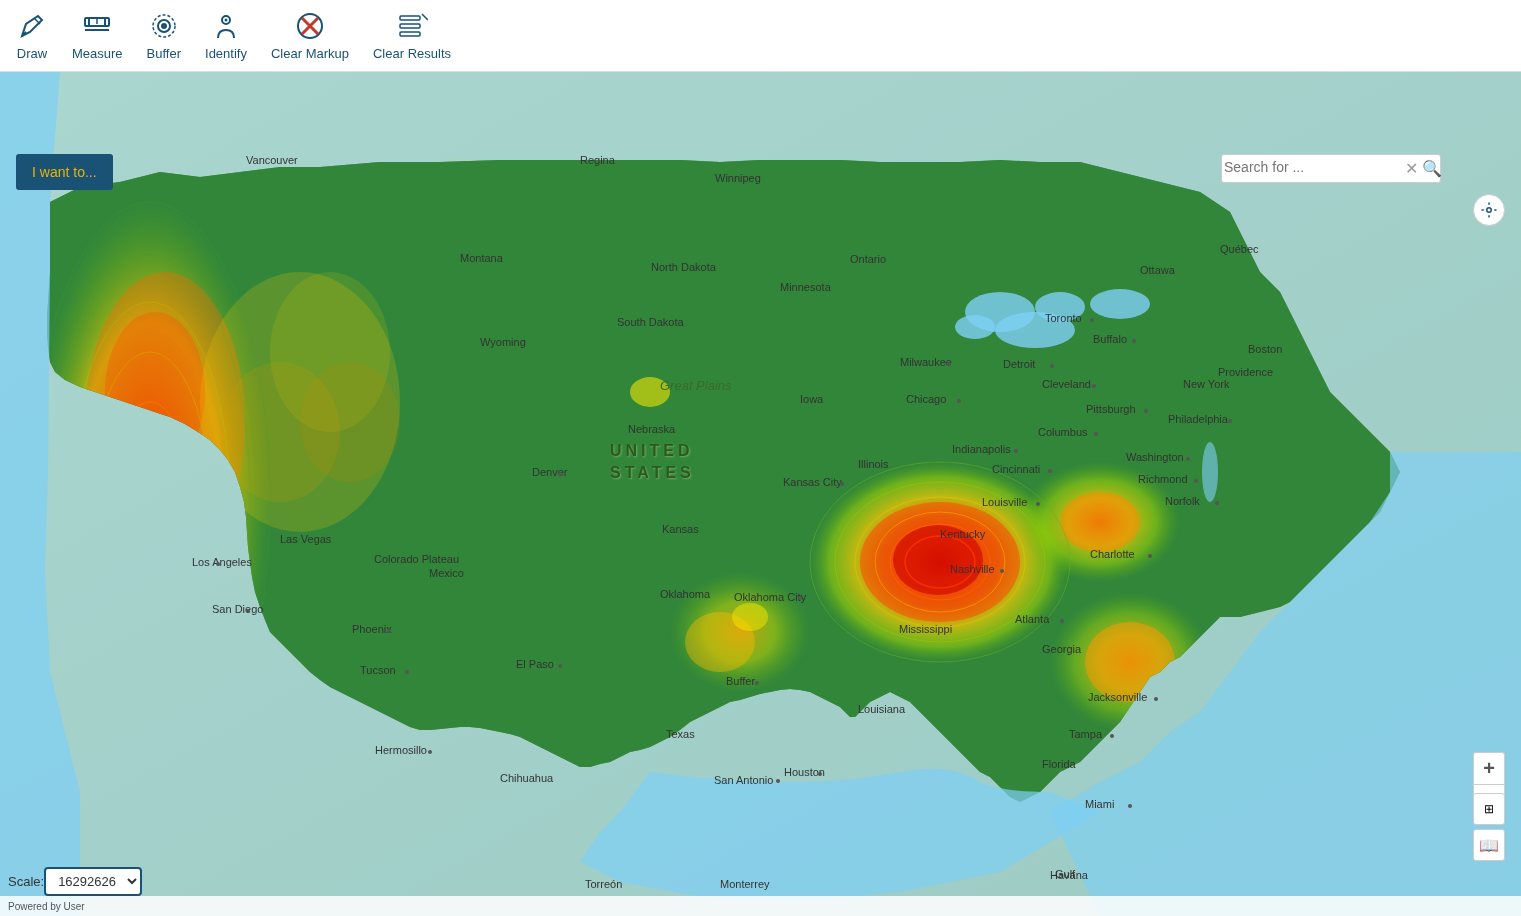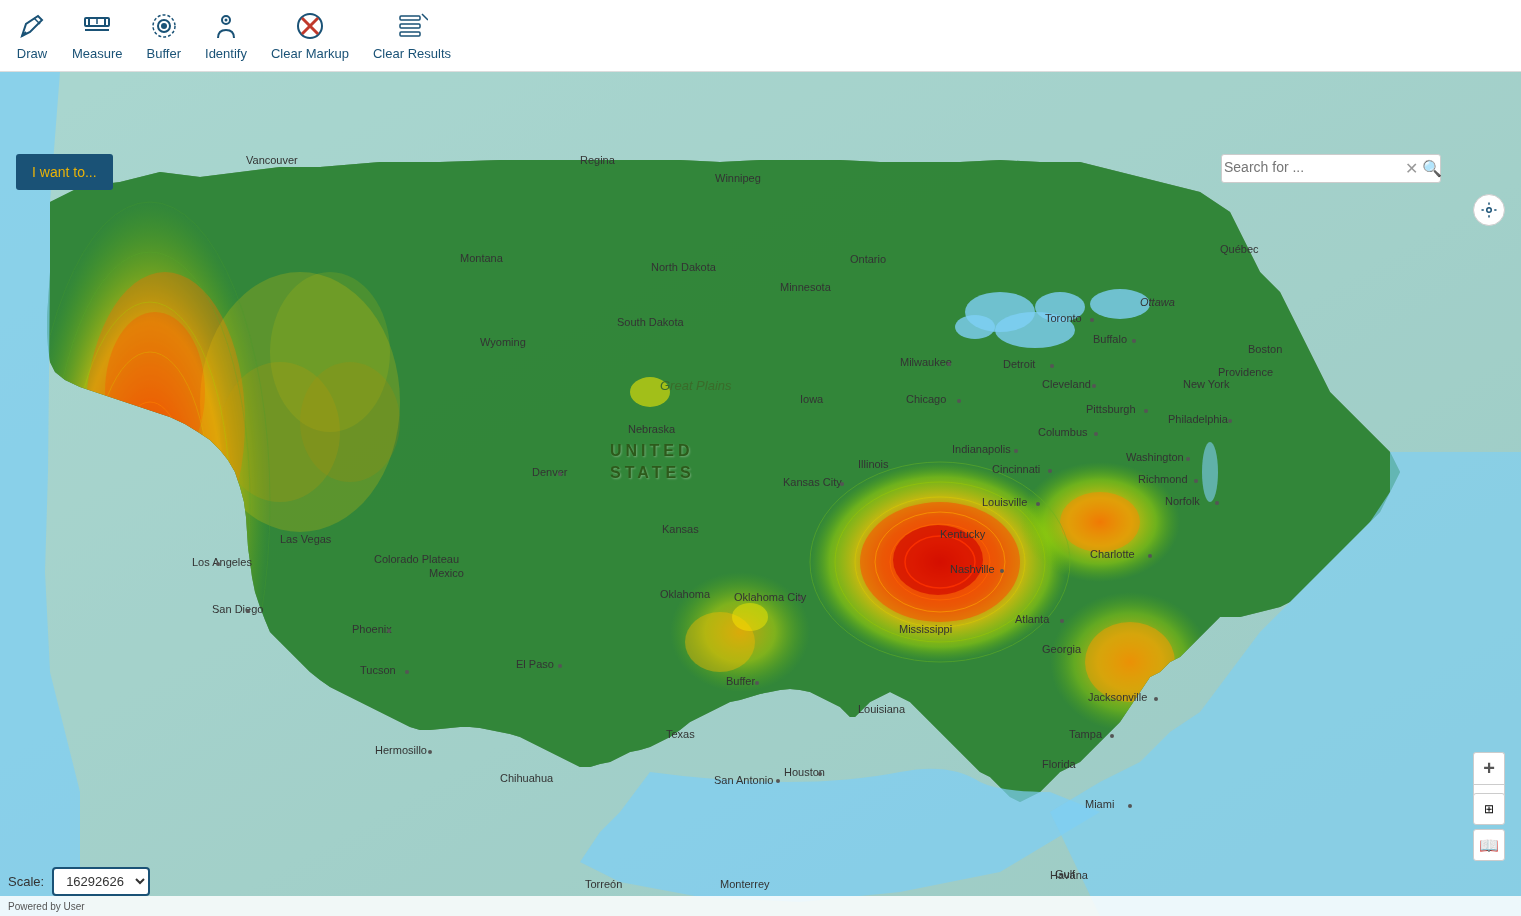--- a/index.html
+++ b/index.html
@@ -160,21 +160,21 @@
       border-radius: 3px;
     }
 
     
     #scale-control {
       position: absolute;
       bottom: 20px; left: 8px;
       z-index: 200;
       display: flex;
       align-items: center;
-      gap: 8px;
+      gap: 0;
       font-size: 13px;
       color: #333;
     }
     #scale-select {
       border: 2px solid #1a5276;
       border-radius: 4px;
       padding: 4px 8px;
       font-size: 13px;
       color: #333;
       background: #fff;
@@ -565,21 +565,21 @@
   <div class="city-dot" style="left:1128px;top:732px;"></div>
   <div class="map-label" style="left:1042px;top:686px;">Florida</div>
   <div class="map-label" style="left:500px;top:700px;">Chihuahua</div>
   <div class="map-label" style="left:375px;top:672px;">Hermosillo</div>
   <div class="city-dot" style="left:428px;top:678px;"></div>
   <div class="map-label" style="left:585px;top:806px;">Torreón</div>
   <div class="map-label" style="left:720px;top:806px;">Monterrey</div>
   <div class="map-label" style="left:1050px;top:797px;">Havana</div>
   <div class="map-label" style="left:850px;top:181px;">Ontario</div>
   <div class="map-label" style="left:1220px;top:171px;">Québec</div>
-  <div class="map-label" style="left:1140px;top:224px;font-style:italic;">Ottawa</div>
+  <div class="map-label" style="left:1140px;top:192px;">Ottawa</div>
   <div class="map-label" style="left:1055px;top:796px;">Gulf</div>
 
   <button id="i-want-to">I want to...</button>
 
   <div id="search-bar">
     <input id="search-input" type="text" placeholder="Search for ..." style="">
     <span id="search-clear">✕</span>
     <span id="search-icon-btn">🔍</span>
   </div>
 

